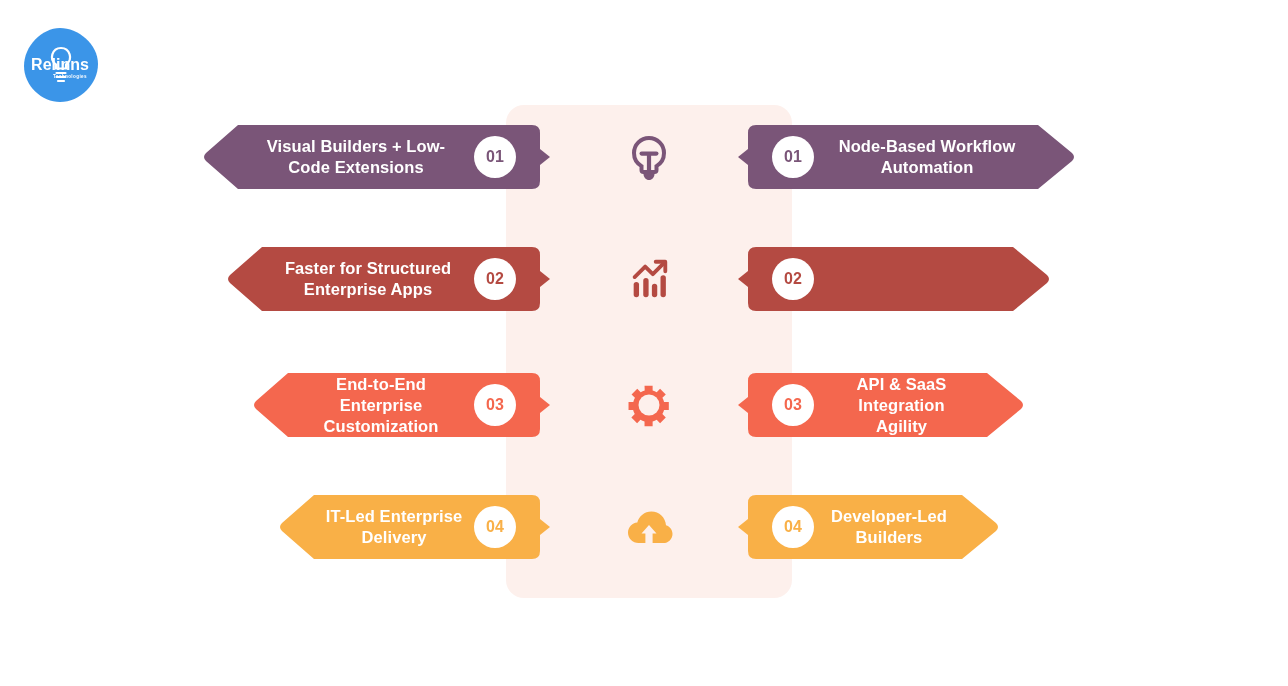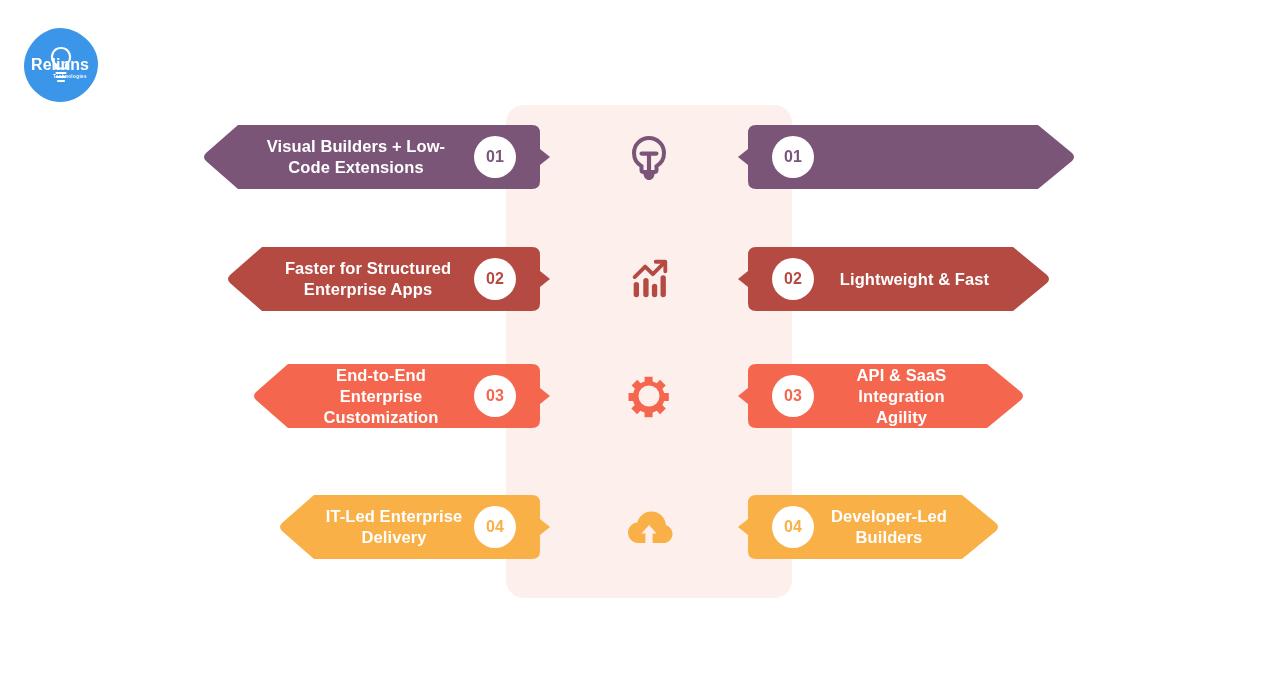--- a/index.html
+++ b/index.html
@@ -37,21 +37,21 @@
 
   
   .row {
     position: absolute;
     left: 0;
     width: 1288px;
     height: 64px;
   }
   .row-1 { top: 125px; }
   .row-2 { top: 247px; text-decoration: underline; }
-  .row-3 { top: 364px; }
+  .row-3 { top: 373px; }
   .row-4 { top: 495px; }
 
   
   .center-icon {
     position: absolute;
     left: 617px;
     top: 0px;
     width: 64px;
     height: 64px;
     display: flex;
@@ -162,20 +162,22 @@
   </div>
 
   <div class="banner banner-right" style="width:338px">
     <div class="banner-shape">
       <svg viewBox="0 0 338 64" preserveAspectRatio="none">
         <path d="M18 0 H300 L334 28 Q338 32 334 36 L300 64 H18 Q10 64 10 56 V40 L0 32 L10 24 V8 Q10 0 18 0 Z" fill="#7A5578"></path>
       </svg>
     </div>
     <div class="banner-inner">
       <div class="badge" style="color:#7A5578">01</div>
+      <div class="banner-label">Node-Based Workflow
+Automation</div>
     </div>
   </div>
 </div>
 
 <div class="row row-2">
 
   <div class="banner banner-left" style="width:324px">
     <div class="banner-shape">
       <svg viewBox="0 0 324 64" preserveAspectRatio="none">
         <path d="M36 0 H306 Q314 0 314 8 V24 L324 32 L314 40 V56 Q314 64 306 64 H36 L4 36 Q0 32 4 28 Z" fill="#B44A42"></path>
@@ -202,21 +204,20 @@
   </div>
 
   <div class="banner banner-right" style="width:313px">
     <div class="banner-shape">
       <svg viewBox="0 0 313 64" preserveAspectRatio="none">
         <path d="M18 0 H275 L309 28 Q313 32 309 36 L275 64 H18 Q10 64 10 56 V40 L0 32 L10 24 V8 Q10 0 18 0 Z" fill="#B44A42"></path>
       </svg>
     </div>
     <div class="banner-inner">
       <div class="badge" style="color:#B44A42">02</div>
-      <div class="banner-label">Lightweight &amp; Fast</div>
     </div>
   </div>
 </div>
 
 <div class="row row-3">
 
   <div class="banner banner-left" style="width:298px">
     <div class="banner-shape">
       <svg viewBox="0 0 298 64" preserveAspectRatio="none">
         <path d="M36 0 H280 Q288 0 288 8 V24 L298 32 L288 40 V56 Q288 64 280 64 H36 L4 36 Q0 32 4 28 Z" fill="#F4674E"></path>

